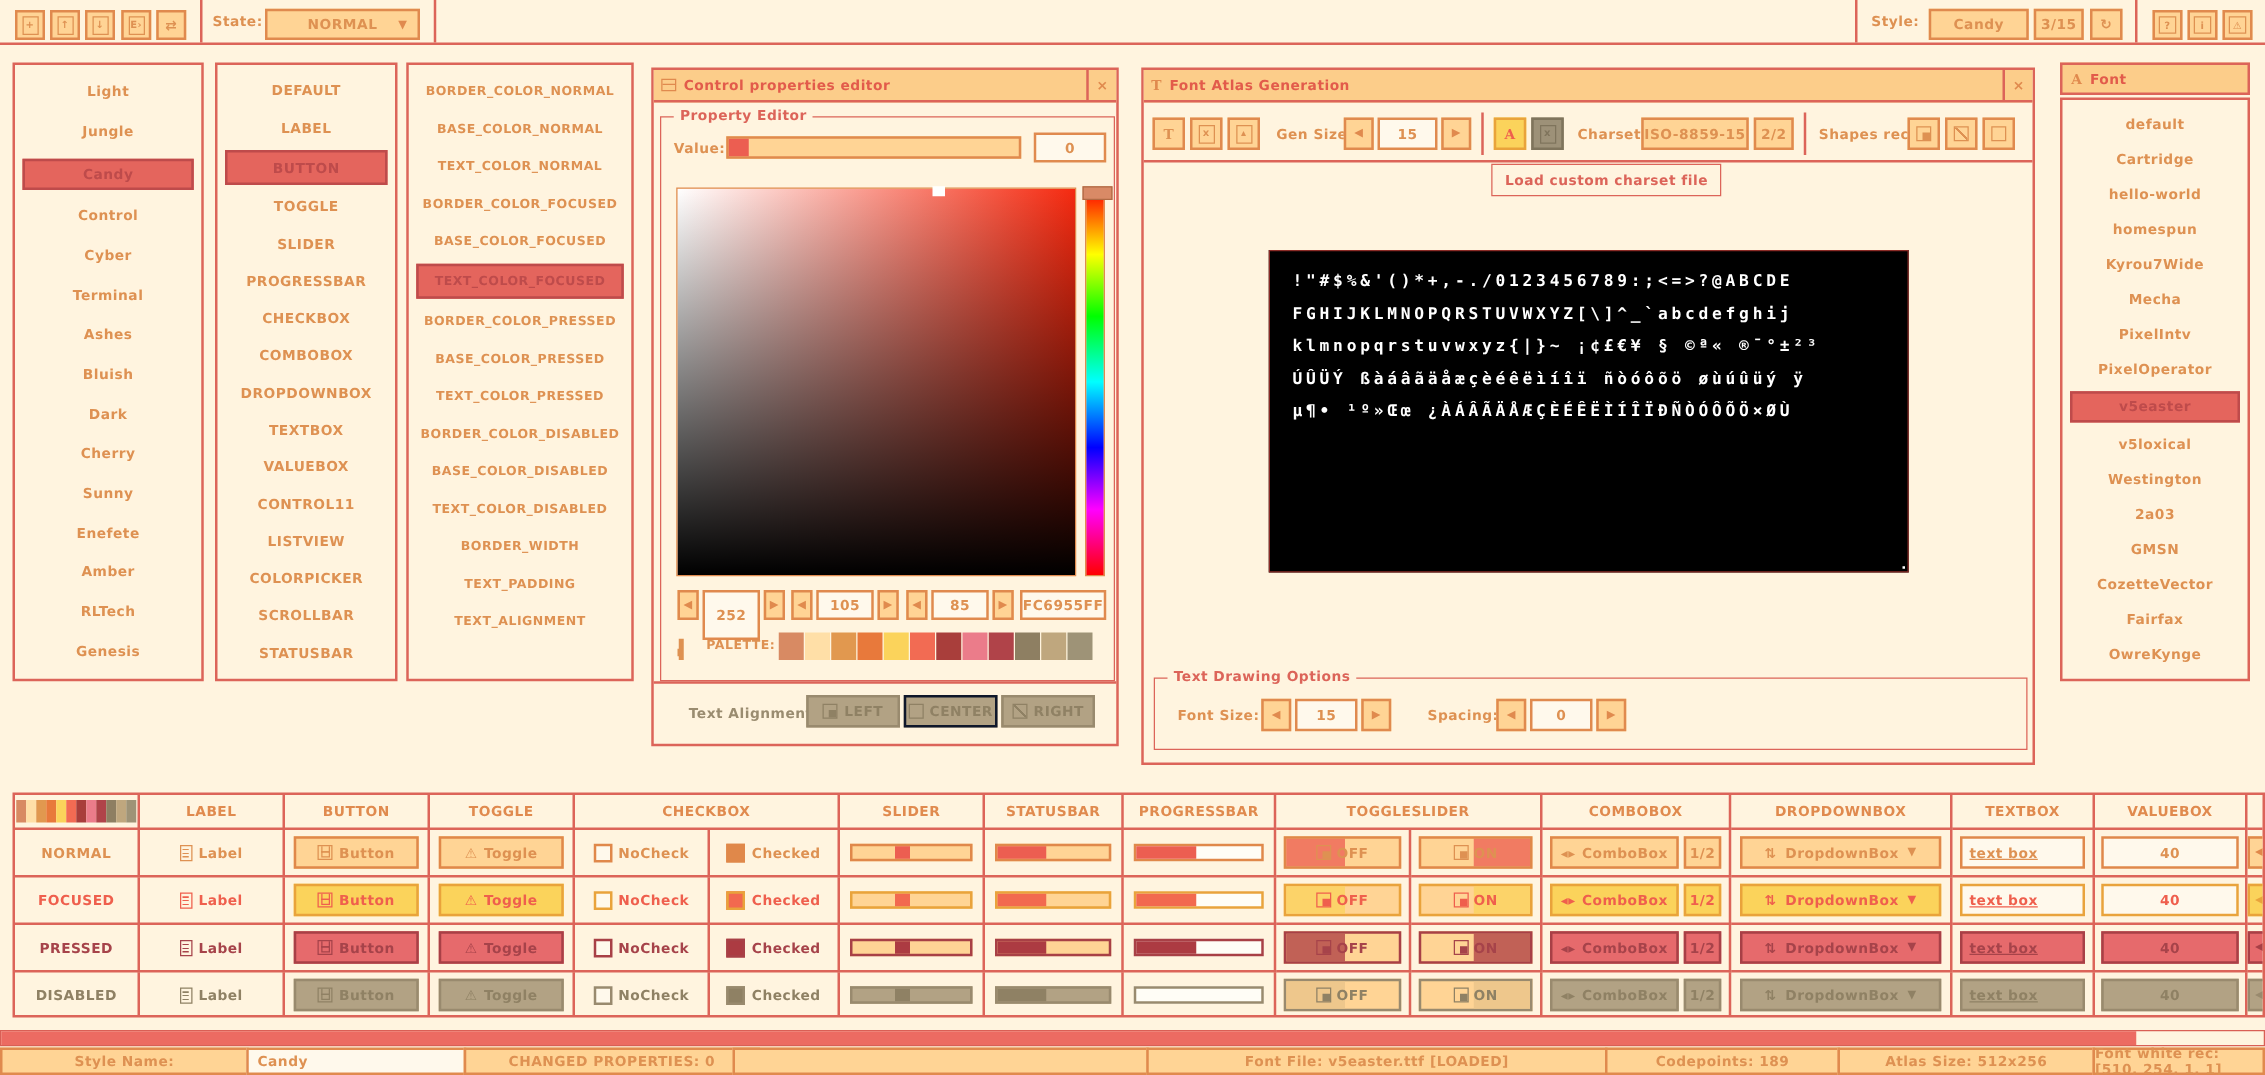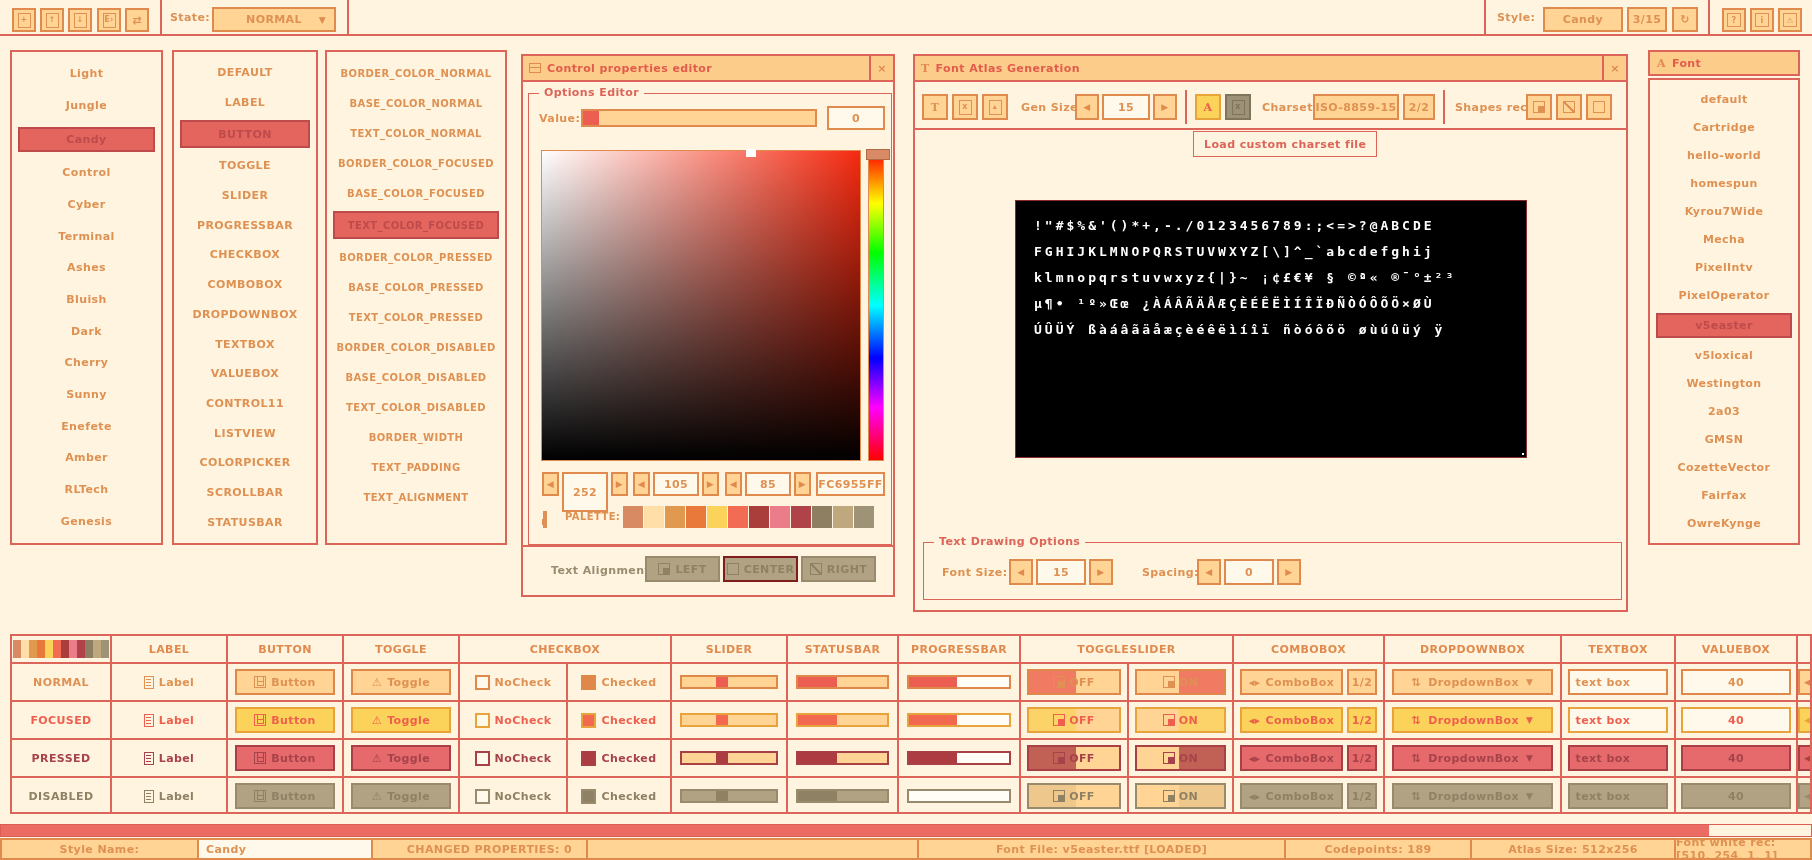--- a/index.html
+++ b/index.html
@@ -70,21 +70,21 @@
   .row-disabled .demo-progress .fill{width:0;}
   .demo-toggleslider{width:88%;height:26px;background:#FFD495;border:2px solid var(--line);box-sizing:border-box;position:relative;display:flex;align-items:center;color:var(--txt);}
   .demo-toggleslider .knob{position:absolute;top:0;width:52%;height:100%;background:var(--accent);opacity:.75;}
   .demo-toggleslider.off .knob{left:0;}
   .demo-toggleslider.on .knob{right:0;}
   .demo-toggleslider .tstxt{position:relative;display:flex;align-items:center;gap:4px;margin:0 auto;}
   .demo-combo{display:flex;gap:4px;width:92%;justify-content:center;}
   .demo-combo .main{flex:1;height:26px;background:var(--fill);border:2px solid var(--line);color:var(--txt);display:flex;align-items:center;justify-content:center;gap:5px;box-sizing:border-box;}
   .demo-combo .cnt{width:30px;height:26px;background:var(--fill);border:2px solid var(--line);color:var(--txt);display:flex;align-items:center;justify-content:center;box-sizing:border-box;}
   .demo-drop{width:92%;height:26px;background:var(--fill);border:2px solid var(--line);color:var(--txt);display:flex;align-items:center;justify-content:center;gap:7px;box-sizing:border-box;}
-  .demo-textbox{width:90%;height:26px;background:var(--boxbg);border:2px solid var(--line);color:var(--txt);display:flex;align-items:center;padding-left:6px;box-sizing:border-box;}
+  .demo-textbox{width:90%;height:26px;background:var(--boxbg);border:2px solid var(--line);color:var(--txt);display:flex;align-items:center;padding-left:6px;box-sizing:border-box;text-decoration:underline;}
   .demo-valuebox{width:92%;height:26px;background:var(--boxbg);border:2px solid var(--line);color:var(--txt);display:flex;align-items:center;justify-content:center;box-sizing:border-box;text-align:right;}
   .demo-spinclip{width:30px;height:26px;background:var(--fill);border:2px solid var(--line);color:var(--line);display:flex;align-items:center;padding-left:4px;font-size:9px;box-sizing:border-box;}
   .ministrip .swatch{width:8px;height:18px;margin:0;}
   
   .sbcell{position:absolute;top:0;height:22px;background:#FFD495;border:2px solid #E08A4E;box-sizing:border-box;display:flex;align-items:center;justify-content:center;color:#DE9152;}
   .atlas-line{white-space:pre;}
 </style>
 </head>
 <body>
 
@@ -190,21 +190,21 @@
       <div class="item" style="margin:3px 2px">TEXT_ALIGNMENT</div>
     </div>
 
   <div class="abs win" style="left:521px;top:54px;width:374px;height:543px">
     <div class="ttl">
       <span class="icon-window"></span>
       <span>Control properties editor</span>
       <span class="close">×</span>
     </div>
     <div class="grp" style="left:5px;top:37px;width:364px;height:452px">
-      <span class="glabel">Options Editor</span>
+      <span class="glabel">Property Editor</span>
       
       <span class="abs" style="left:10px;top:18px">Value:</span>
       <div class="abs" style="left:52px;top:15px;width:236px;height:18px;background:#FFD495;border:2px solid #E08A4E;box-sizing:border-box">
         <div style="width:16px;height:100%;background:#EC5E51"></div>
       </div>
       <div class="abs vbox" style="left:298px;top:12px;width:58px;height:24px">0</div>
       
       <div class="abs" style="left:12px;top:56px;width:320px;height:311px;border:1px solid #E08A4E;box-sizing:border-box;
            background:linear-gradient(to bottom,rgba(0,0,0,0),#000),linear-gradient(to right,#fff,#F52A10)">
         <div style="position:absolute;left:64%;top:-2px;width:10px;height:8px;background:#fff"></div>
@@ -243,21 +243,21 @@
           <span class="swatch" style="background: rgb(158, 147, 119);"></span>
         </div>
     </div>
 
     <div class="abs" style="left:0;top:489px;width:100%;height:2px;background:#DC6459"></div>
     <span class="abs" style="left:28px;top:508px;color:#9A8C70">Text Alignment:</span>
     <div class="abs" style="left:122px;top:500px;width:75px;height:26px;background:#B2A284;border:2px solid #998A6E;box-sizing:border-box;color:#8F8164;display:flex;align-items:center;justify-content:center;gap:5px">
       <span class="icon-sq1"></span>
         <span>LEFT</span>
     </div>
-    <div class="abs" style="left:200px;top:500px;width:75px;height:26px;background:#B2A284;border:2px solid #7f1d1d;box-sizing:border-box;color:#8F8164;display:flex;align-items:center;justify-content:center;gap:5px">
+    <div class="abs" style="left:200px;top:500px;width:75px;height:26px;background:#B2A284;border:2px solid #0f172a;box-sizing:border-box;color:#8F8164;display:flex;align-items:center;justify-content:center;gap:5px">
       <span class="icon-sq3"></span>
         <span>CENTER</span>
     </div>
     <div class="abs" style="left:278px;top:500px;width:75px;height:26px;background:#B2A284;border:2px solid #998A6E;box-sizing:border-box;color:#8F8164;display:flex;align-items:center;justify-content:center;gap:5px">
       <span class="icon-sq2"></span>
         <span>RIGHT</span>
     </div>
   </div>
 
   <div class="abs win" style="left:913px;top:54px;width:715px;height:558px">
@@ -301,22 +301,22 @@
       </div>
     <div class="abs" style="left:0;top:72px;width:100%;height:2px;background:#DC6459"></div>
 
     <div class="abs" style="left:100px;top:144px;width:512px;height:258px;background:#000;border:1px solid #8B2B26;box-sizing:border-box;
          color:#fff;font-family:'DejaVu Sans Mono',monospace;font-size:13px;font-weight:bold;letter-spacing:3px;line-height:26px;padding:12px 0 0 18px">
 
       <div style="position:absolute;right:2px;bottom:2px;width:2px;height:2px;background:#fff"></div>
     <div class="atlas-line">!"#$%&amp;'()*+,-./0123456789:;&lt;=&gt;?@ABCDE</div>
         <div class="atlas-line">FGHIJKLMNOPQRSTUVWXYZ[\]^_`abcdefghij</div>
         <div class="atlas-line">klmnopqrstuvwxyz{|}~ ¡¢£€¥ § ©ª« ®¯°±²³</div>
+        <div class="atlas-line">ÚÛÜÝ ßàáâãäåæçèéêëìíîï ñòóôõö øùúûüý ÿ</div>
         <div class="atlas-line">µ¶• ¹º»Œœ ¿ÀÁÂÃÄÅÆÇÈÉÊËÌÍÎÏÐÑÒÓÔÕÖ×ØÙ</div>
-        <div class="atlas-line">ÚÛÜÝ ßàáâãäåæçèéêëìíîï ñòóôõö øùúûüý ÿ</div>
       </div>
 
     <div class="grp" style="left:8px;top:486px;width:699px;height:58px">
       <span class="glabel">Text Drawing Options</span>
       <span class="abs" style="left:18px;top:23px">Font Size:</span>
       <div class="abs arrow" style="left:85px;top:16px;width:24px;height:26px">◀</div>
       <div class="abs vbox" style="left:112px;top:16px;width:50px;height:26px">15</div>
       <div class="abs arrow" style="left:165px;top:16px;width:24px;height:26px">▶</div>
       <span class="abs" style="left:218px;top:23px">Spacing:</span>
       <div class="abs arrow" style="left:273px;top:16px;width:24px;height:26px">◀</div>

